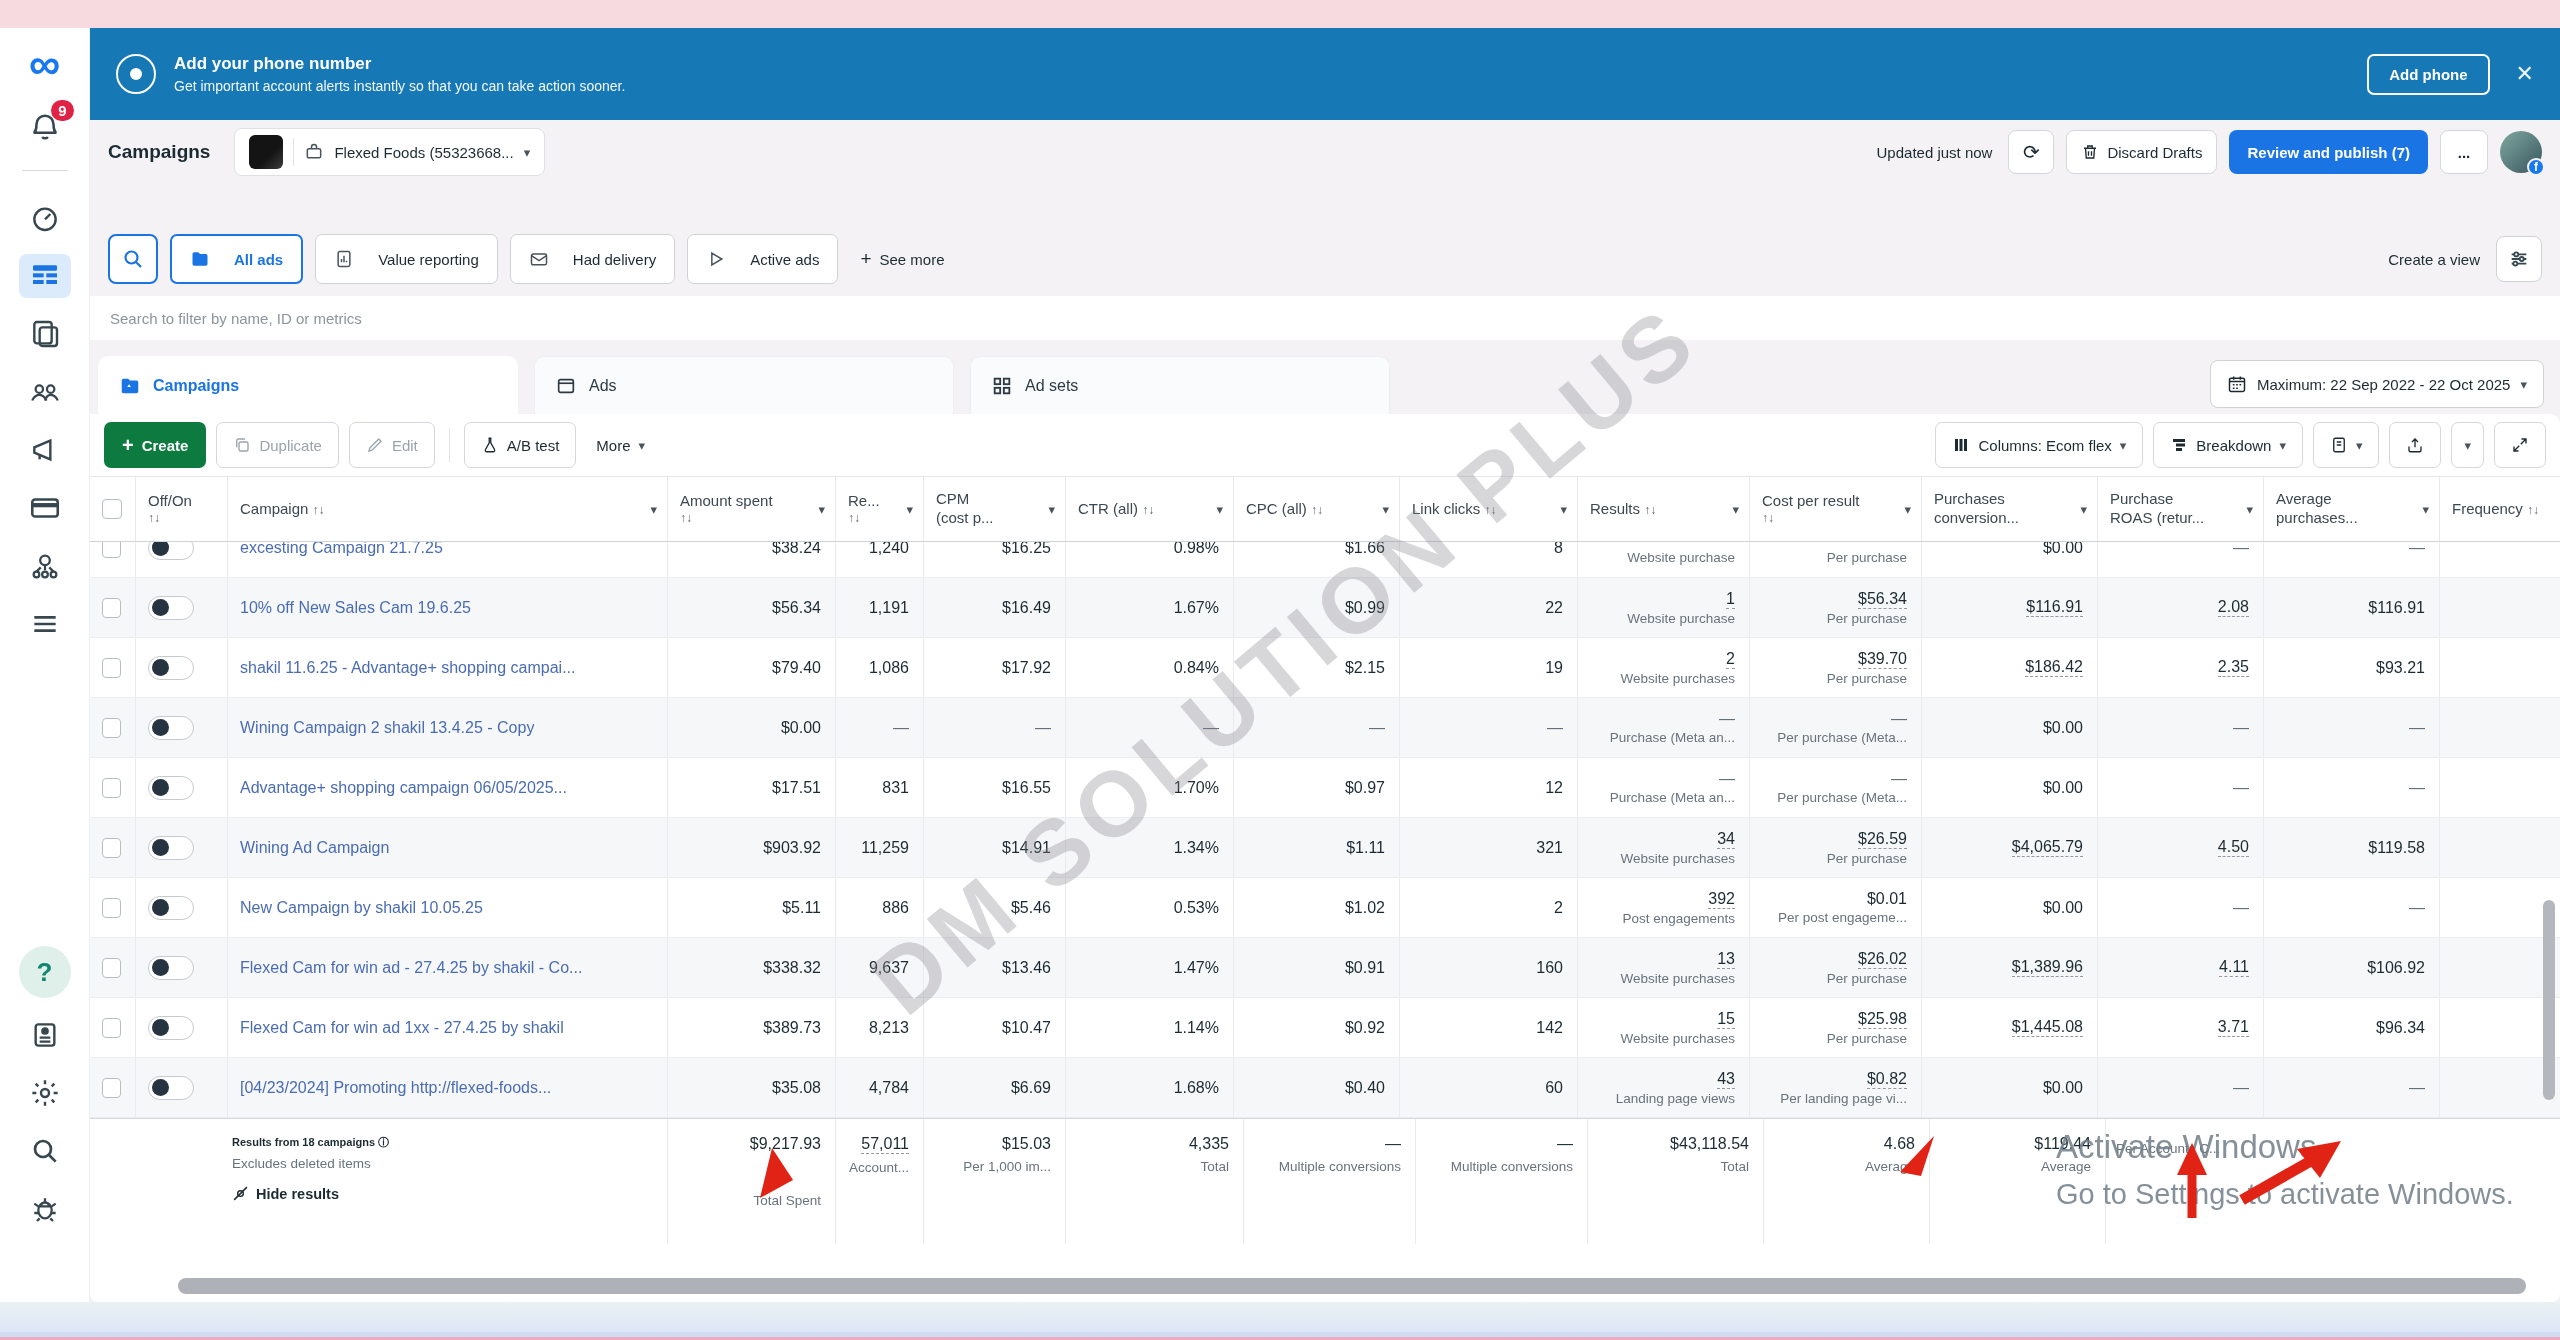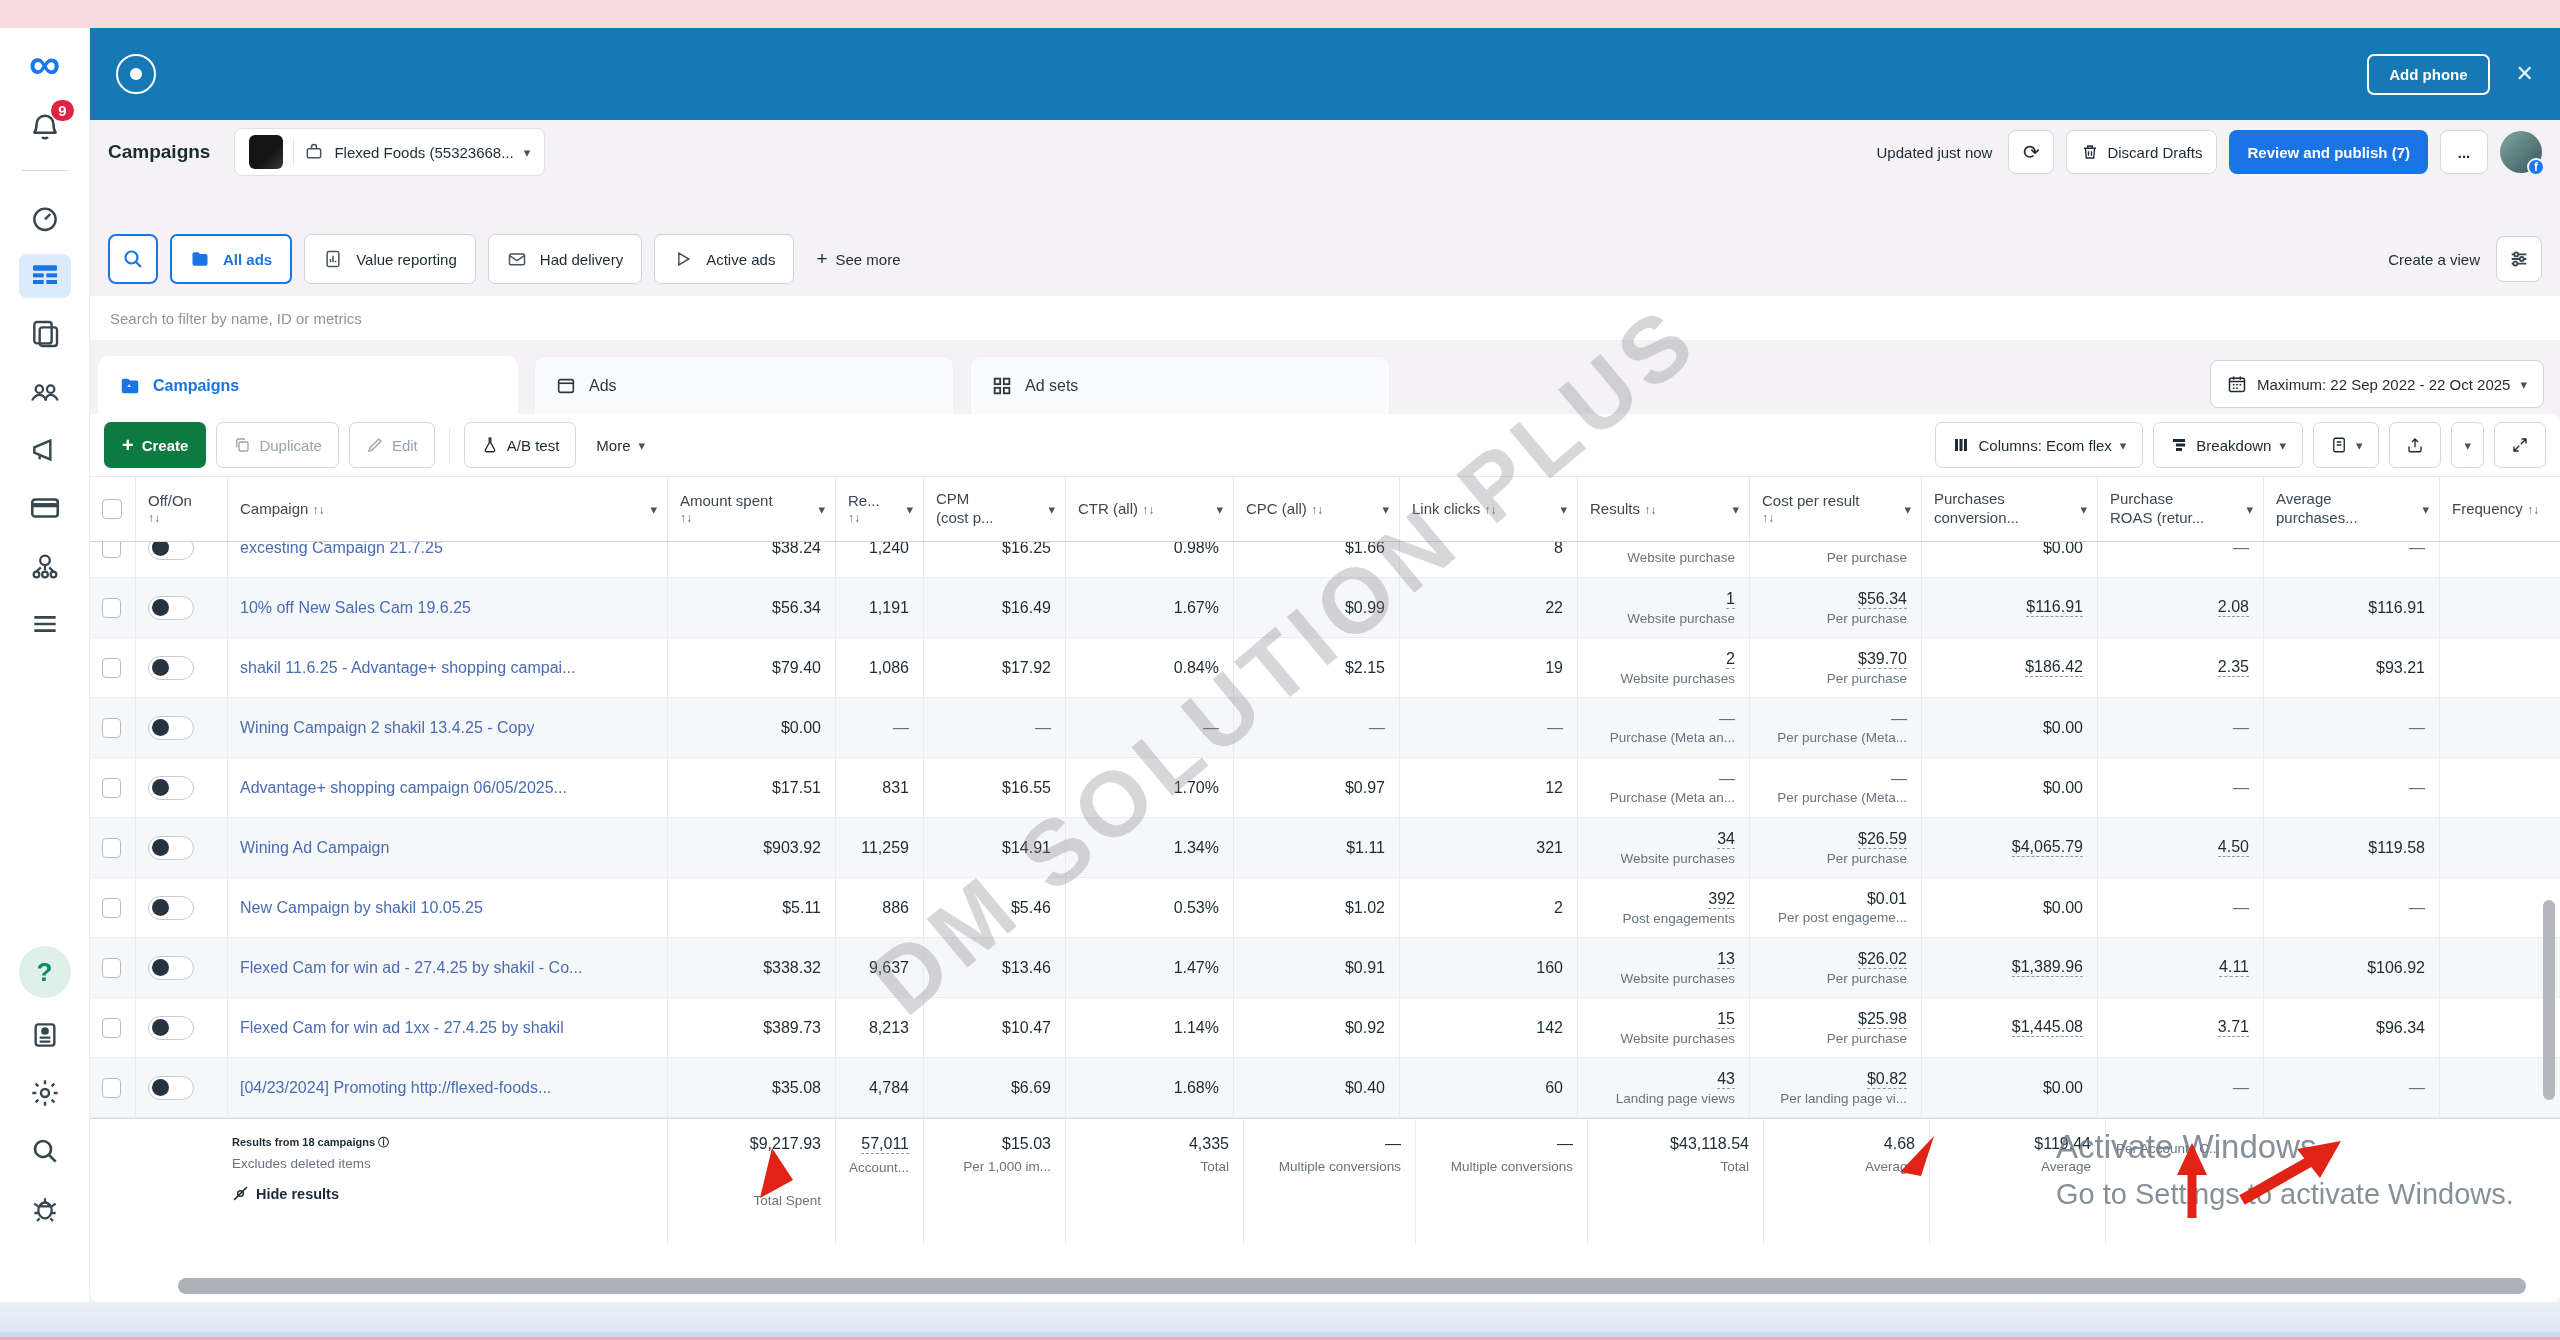--- a/index.html
+++ b/index.html
@@ -54,21 +54,21 @@
     border:none; border-radius:8px; height:44px; padding:0 18px; cursor:pointer; }
   .avatar { position:relative; width:42px; height:42px; border-radius:50%;
     background:linear-gradient(135deg,#7fa8a0,#39565e); }
   .avatar-badge { position:absolute; right:-3px; bottom:-3px; width:18px; height:18px;
     background:#1877f2; border-radius:50%; color:#fff; font-size:12px; font-weight:bold;
     display:flex; align-items:center; justify-content:center; border:2px solid #f4f2f5; }
 
   .filters { margin-top:46px; height:58px; display:flex; align-items:center; padding:0 18px; gap:12px; }
   .search-sq { width:50px; height:50px; background:#fff; border:2px solid #1b74e4; border-radius:8px;
     display:flex; align-items:center; justify-content:center; color:#1b74e4; cursor:pointer; }
-  .fchip { display:flex; align-items:center; gap:13px; height:50px; padding:0 18px;
+  .fchip { display:flex; align-items:center; gap:24px; height:50px; padding:0 18px;
     background:#fff; border:1px solid #cfd3d8; border-radius:7px; font-size:15px; color:#1c2b33; cursor:pointer; }
   .fchip.sel { border:2px solid #1b74e4; color:#1b74e4; font-weight:bold; }
   .fchip .ic { color:#48535c; } .fchip.sel .ic { color:#1b74e4; }
   .seemore { display:flex; align-items:center; gap:8px; font-size:15px; color:#1c2b33;
     padding:0 10px; cursor:pointer; }
   .filters-right { margin-left:auto; display:flex; align-items:center; gap:16px; }
   .createview { font-size:15px; color:#1c2b33; cursor:pointer; }
   .sliders-btn { width:46px; height:46px; background:#fff; border:1px solid #cfd3d8; border-radius:8px;
     display:flex; align-items:center; justify-content:center; color:#37474f; cursor:pointer; }
 
@@ -258,20 +258,24 @@
             <path d="M12 7V4M7 10l-3-2M17 10l3-2M7 15H4M17 15h3M8 19l-2 2M16 19l2 2M12 7a3 3 0 0 1 3 3H9a3 3 0 0 1 3-3z"></path>
         </svg>
       </div>
     </div>
   </div>
 
   <div class="main">
 
     <div class="banner">
       <div class="banner-ic"></div>
+      <div>
+        <div class="banner-t1">Add your phone number</div>
+        <div class="banner-t2">Get important account alerts instantly so that you can take action sooner.</div>
+      </div>
       <div class="banner-right">
         <button class="addphone-btn">Add phone</button>
         <span class="banner-x">✕</span>
       </div>
     </div>
 
     <div class="hdr">
       <span class="hdr-title">Campaigns</span>
       <div class="acct-chip">
         <div class="acct-img"></div>

